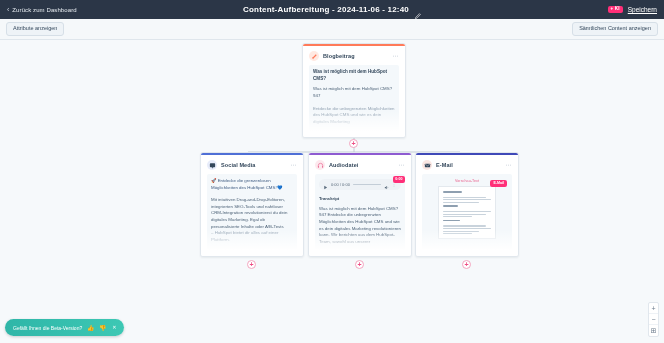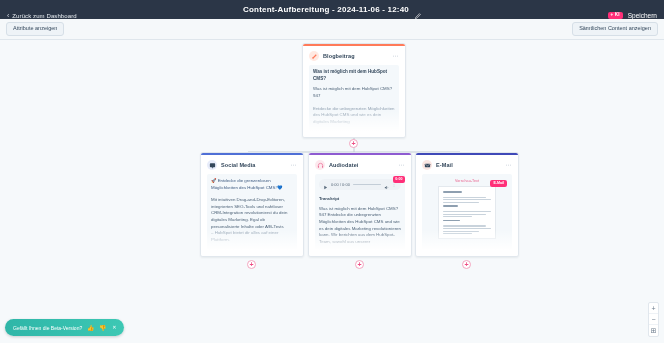--- a/index.html
+++ b/index.html
@@ -7,21 +7,21 @@
     width: 664px; height: 343px;
     font-family: "Liberation Sans", sans-serif;
     background: #f5f8fa;
     overflow: hidden;
   }
   .app { position: relative; width: 664px; height: 343px; }
 
   
   .topbar {
     height: 19px; background: #2b3647; color: #ffffff;
-    display: flex; align-items: flex-end; justify-content: space-between;
+    display: flex; align-items: center; justify-content: space-between;
     padding: 0 7px; position: relative; z-index: 40;
   }
   .topbar-left { display: flex; align-items: center; gap: 3px; font-size: 6px; }
   .chev-left { font-size: 7px; line-height: 1; color: #cfd6df; }
   .back-label { color: #e6ebf0; font-size: 6px; letter-spacing: .1px; }
   .topbar-center {
     position: absolute; left: 0; right: 0; top: 0; height: 19px;
     display: flex; align-items: center; justify-content: center; gap: 5px;
     pointer-events: none;
   }

